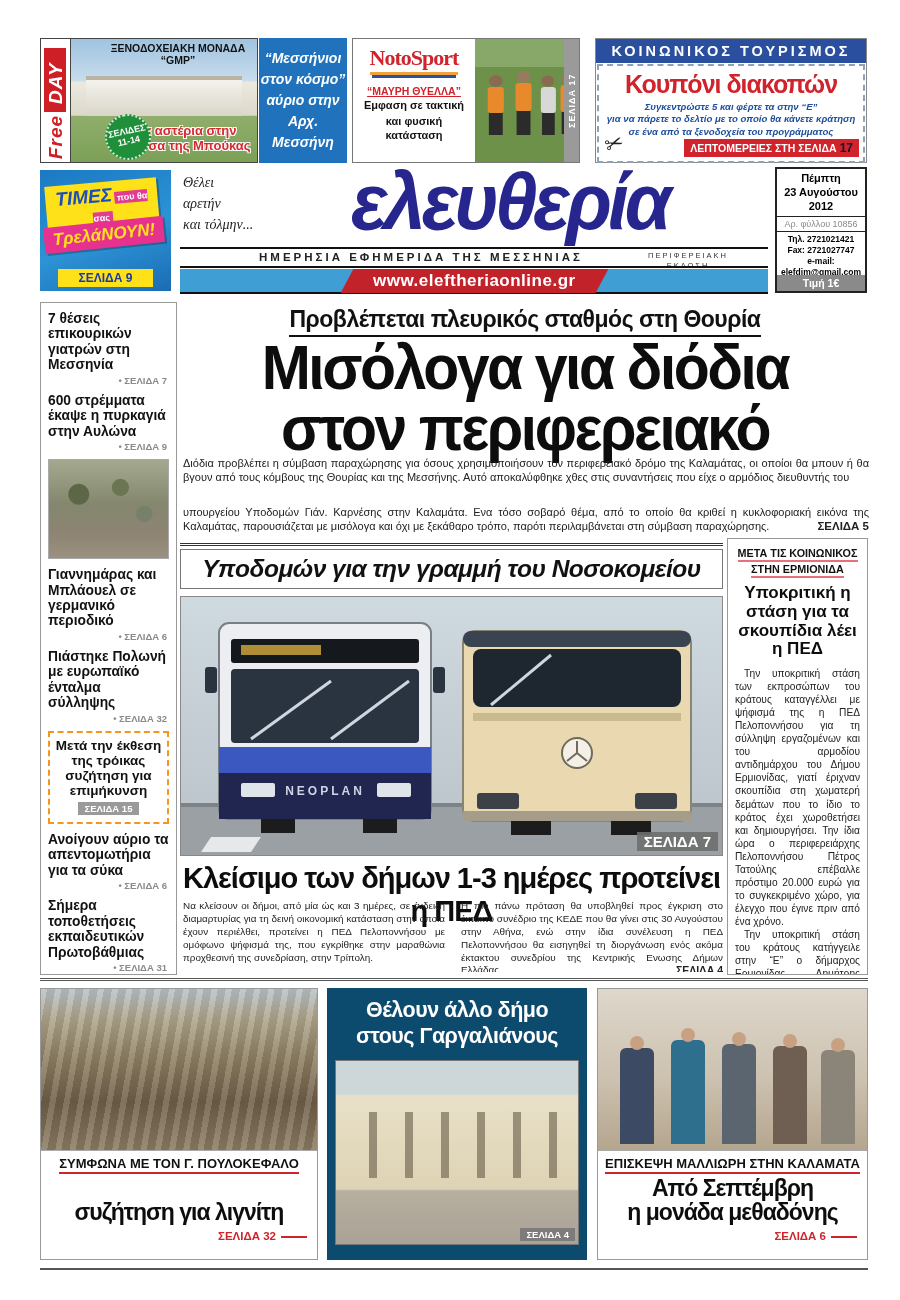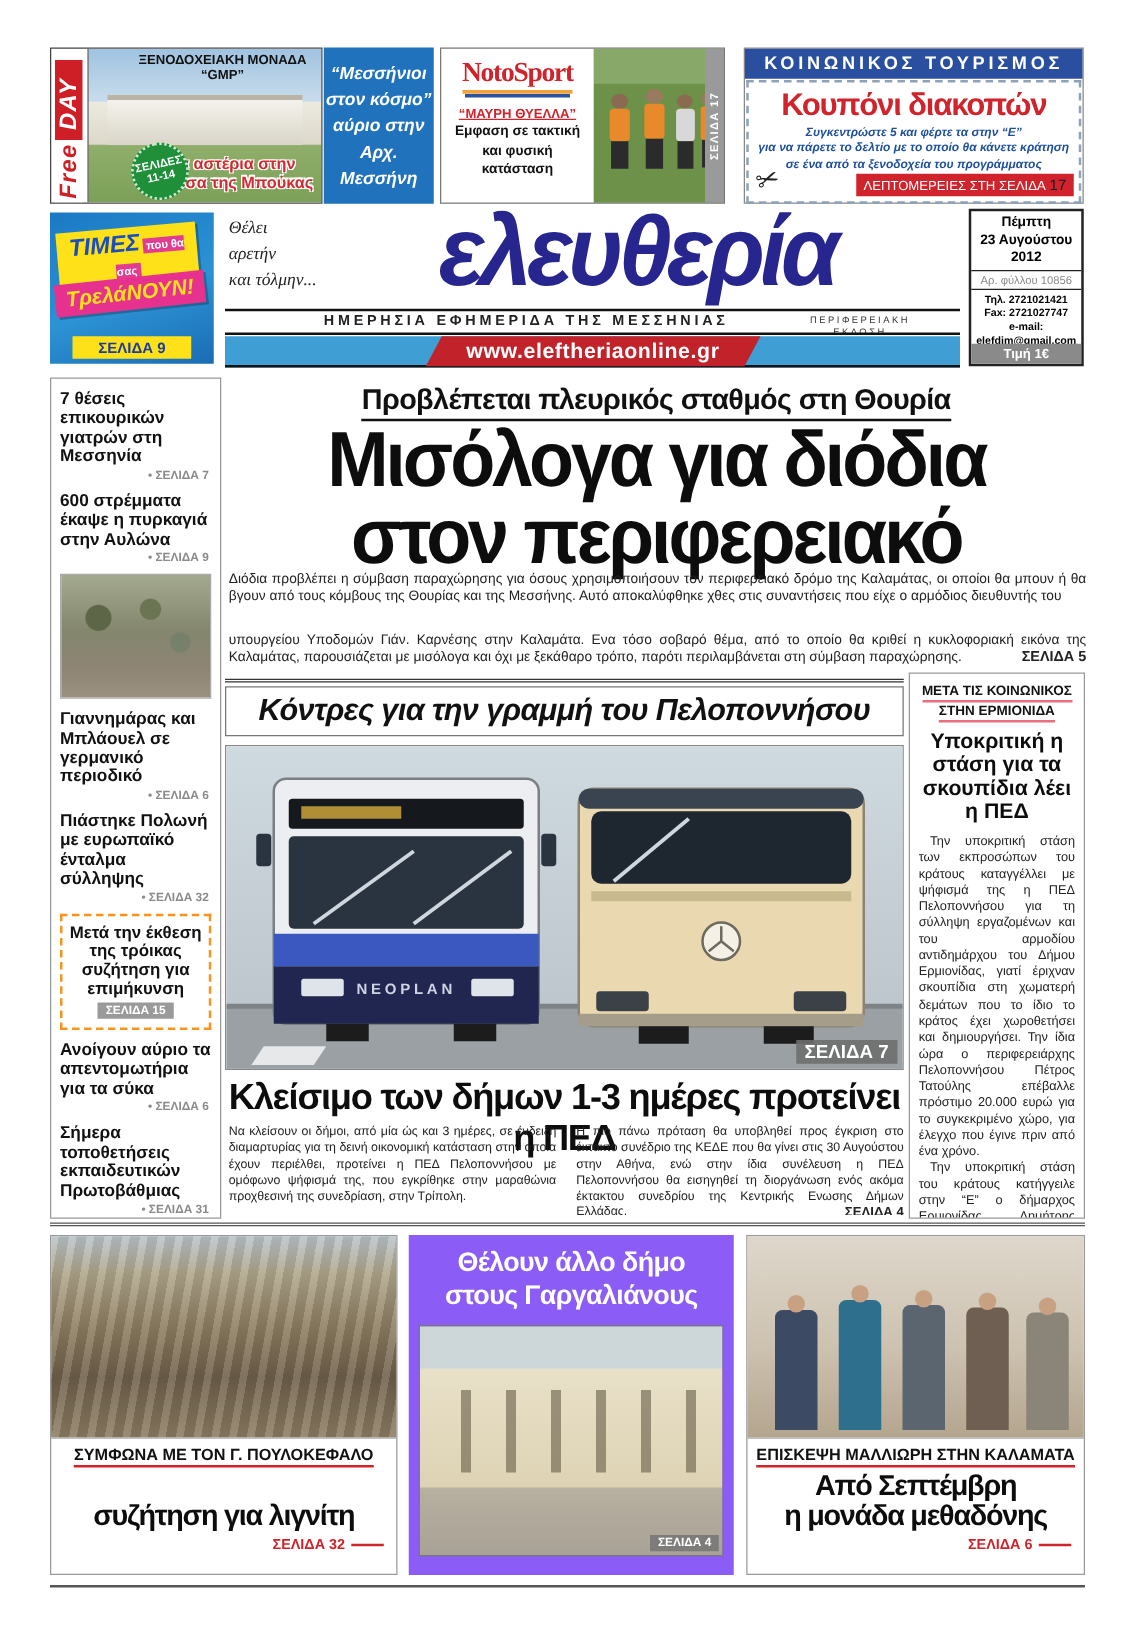--- a/index.html
+++ b/index.html
@@ -28,21 +28,21 @@
   .ns-line { font-weight:bold; font-size:11px; color:#111; line-height:1.25; margin-top:2px; }
   .ns-photo { position:relative; flex:1; background:linear-gradient(180deg,#7fa05a 0%,#6d9148 50%,#58793a 100%); }
   .ns-strip { position:absolute; right:0; top:0; bottom:0; width:15px; background:#9a9a9a; color:#fff; font-weight:bold; font-size:9px; writing-mode:vertical-rl; transform:rotate(180deg); display:flex; align-items:center; justify-content:center; letter-spacing:1px; }
 
   .coupon { position:absolute; left:595px; top:38px; width:272px; height:125px; border:1px solid #888; }
   .coupon-header { height:24px; background:#2a4f9f; color:#fff; font-weight:bold; font-size:14.5px; letter-spacing:3px; display:flex; align-items:center; justify-content:center; }
   .coupon-body { position:relative; height:99px; border:2px dashed #8fa2b5; margin:1px; padding:4px 6px 0; }
   .coupon-title { text-align:center; color:#d0232b; font-weight:bold; font-size:25px; letter-spacing:-1px; }
   .coupon-lines { margin-top:2px; text-align:center; color:#1d4f9c; font-style:italic; font-weight:bold; font-size:9.6px; line-height:1.3; }
   .scissors { position:absolute; left:6px; bottom:4px; font-size:22px; color:#222; transform:rotate(-20deg); }
-  .coupon-footer { position:absolute; right:4px; bottom:4px; background:#d0232b; color:#fff; font-weight:normal; font-size:10.5px; padding:2px 6px;margin-top:10px; }
+  .coupon-footer { position:absolute; right:4px; bottom:4px; background:#d0232b; color:#fff; font-weight:bold; font-size:10.5px; padding:2px 6px;margin-top:10px; }
   .coupon-footer .pg { color:#15152c; font-size:12px; margin-left:3px; }
 
   
   .times-ad { position:absolute; left:40px; top:170px; width:131px; height:121px; background:linear-gradient(160deg,#1b79c4,#2c93d4 55%,#1b6cb4); overflow:hidden; }
   .times-row1 { position:absolute; top:12px; left:6px; width:112px; transform:rotate(-5deg); background:#ffe11a; padding:3px 4px; text-align:center; box-shadow:2px 2px 0 rgba(0,0,0,.25); }
   .times-row1 .w1 { color:#1b4ebb; font-weight:bold; font-size:19px; font-style:italic; }
   .times-row1 .w2 { color:#fff; background:#e23b92; font-weight:bold; font-size:9px; padding:1px 3px; margin-left:2px; }
   .times-row2 { position:absolute; top:52px; left:4px; width:120px; transform:rotate(-6deg); background:#e6318f; padding:3px 2px; text-align:center; color:#ffe11a; font-weight:bold; font-size:17px; font-style:italic; box-shadow:2px 2px 0 rgba(0,0,0,.25); }
   .times-badge { position:absolute; bottom:4px; left:18px; width:95px; background:#ffe11a; color:#1b3c9e; font-weight:bold; font-size:12px; text-align:center; padding:2px 0; }
 
@@ -110,21 +110,21 @@
   .b-left .photo { height:162px; border-bottom:1px solid #aaa;
      background:repeating-linear-gradient(100deg, rgba(255,255,255,.12) 0 6px, rgba(0,0,0,.08) 6px 14px),
                 linear-gradient(180deg,#b9c3c9 0%,#b0a68c 18%,#8d7d61 45%,#6e5f49 70%,#8c7c62 100%); }
   .kicker-red { text-align:center; font-weight:bold; font-size:13px; color:#111; margin-top:5px; }
   .kicker-red span { border-bottom:2px solid #d0232b; padding-bottom:1px; }
   .b-head { text-align:center; font-weight:bold; font-size:23px; line-height:1.05; letter-spacing:-1px; color:#0d0d0d; margin-top:5px; }
   .b-page { text-align:right; color:#d0232b; font-weight:bold; font-size:11.5px; margin:6px 10px 0; }
   .b-page::after { content:""; display:inline-block; width:26px; height:2px; background:#d0232b; vertical-align:middle; margin-left:5px; }
   .b-page::before { content:""; display:inline-block; width:0; }
 
-  .b-mid { position:absolute; left:327px; top:988px; width:260px; height:272px; background:#8b5cf6; padding-top:10px; }
+  .b-mid { position:absolute; left:327px; top:988px; width:260px; height:272px; background:#0c4a6e; padding-top:10px; }
   .b-mid .head { text-align:center; color:#fff; font-weight:bold; font-size:21.5px; line-height:1.2; letter-spacing:-.5px; }
   .b-mid .photo { position:relative; margin:10px 8px 0; height:185px; border:1px solid #777;
      background:linear-gradient(180deg,#cdd6d8 0%,#cdd6d8 18%, #e8e0c8 19%, #ded3b4 70%, #b7b0a0 71%, #a9a296 100%); }
   .b-mid .bldg-win { position:absolute; left:8%; top:28%; width:84%; height:36%;
      background:repeating-linear-gradient(90deg, transparent 0 14px, rgba(90,80,60,.55) 14px 22px, transparent 22px 36px); }
   .b-mid .pagelabel { position:absolute; right:3px; bottom:3px; background:rgba(120,120,120,.9); color:#fff; font-weight:bold; font-size:9.5px; padding:1px 6px; }
 
   .b-right { position:absolute; left:597px; top:988px; width:271px; height:272px; border:1.5px solid #999; }
   .b-right .photo { position:relative; height:162px; border-bottom:1px solid #aaa; background:linear-gradient(180deg,#ded7cb 0%,#cdc2b0 55%,#b4a58e 100%); overflow:hidden; }
 
@@ -283,21 +283,21 @@
   </div>
   <div class="lead-body">
     <div class="lead-col">Διόδια προβλέπει η σύμβαση παραχώρησης για όσους χρησιμοποιήσουν τον περιφερειακό δρόμο της Καλαμάτας, οι οποίοι θα μπουν ή θα βγουν από τους κόμβους της Θουρίας και της Μεσσήνης. Αυτό αποκαλύφθηκε χθες στις συναντήσεις που είχε ο αρμόδιος διευθυντής του</div>
     <div class="lead-col">
       <span>υπουργείου Υποδομών Γιάν. Καρνέσης στην Καλαμάτα. Ενα τόσο σοβαρό θέμα, από το οποίο θα κριθεί η κυκλοφοριακή εικόνα της Καλαμάτας, παρουσιάζεται με μισόλογα και όχι με ξεκάθαρο τρόπο, παρότι περιλαμβάνεται στη σύμβαση παραχώρησης.</span>
       <span class="pg">ΣΕΛΙΔΑ 5</span>
     </div>
   </div>
   <div class="lead-rule"></div>
 
-  <div class="busbox-title">Κόντρες για την γραμμή του Πελοποννήσου</div>
+  <div class="busbox-title">Υποδομών για την γραμμή του Νοσοκομείου</div>
   <div class="busphoto">
     <svg width="543" height="260" viewBox="0 0 543 260">
       <defs>
         <linearGradient id="sky" x1="0" y1="0" x2="0" y2="1">
           <stop offset="0" stop-color="#cfd9e0"></stop>
             <stop offset="1" stop-color="#b9c2c8"></stop>
         </linearGradient>
       </defs>
       <rect width="543" height="260" fill="url(#sky)"></rect>
       <rect x="0" y="208" width="543" height="52" fill="#9aa0a4"></rect>

